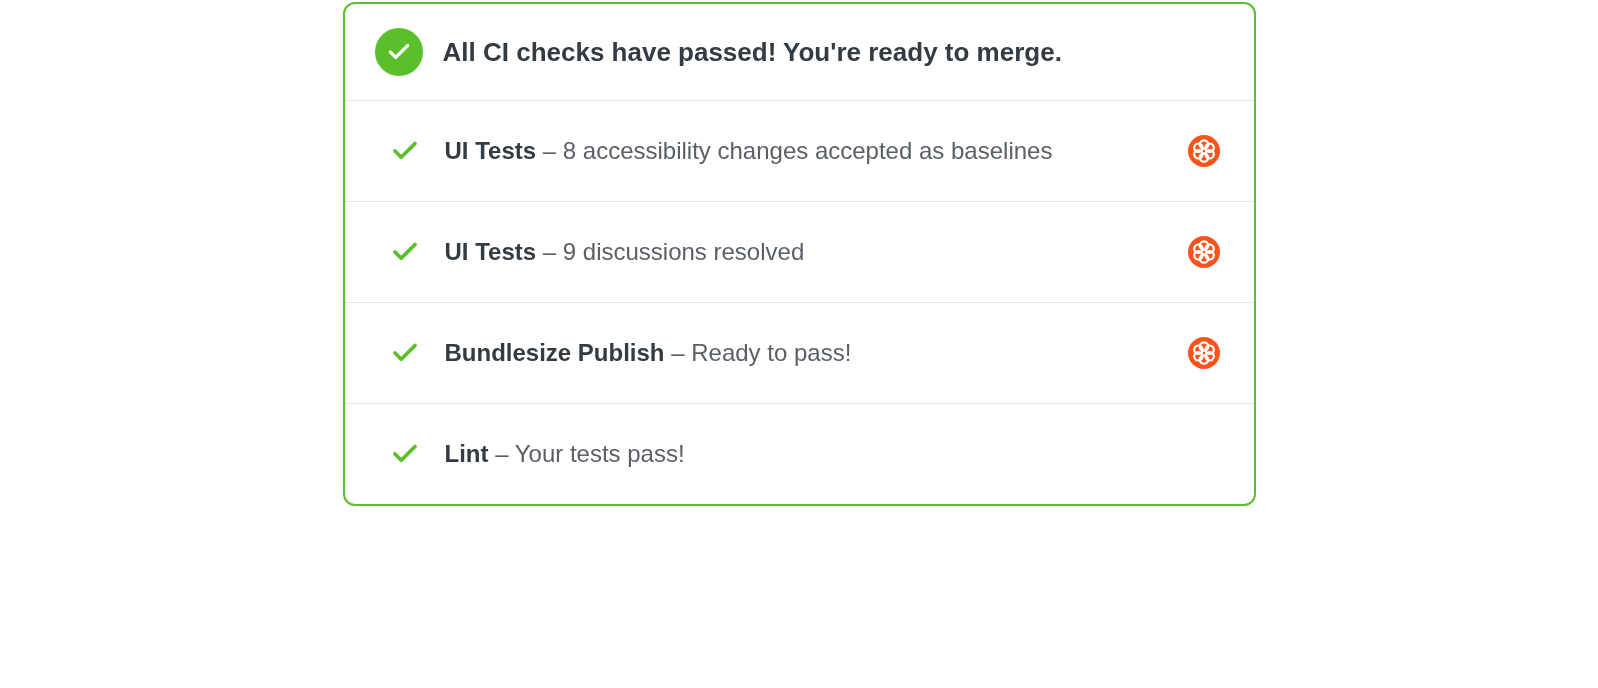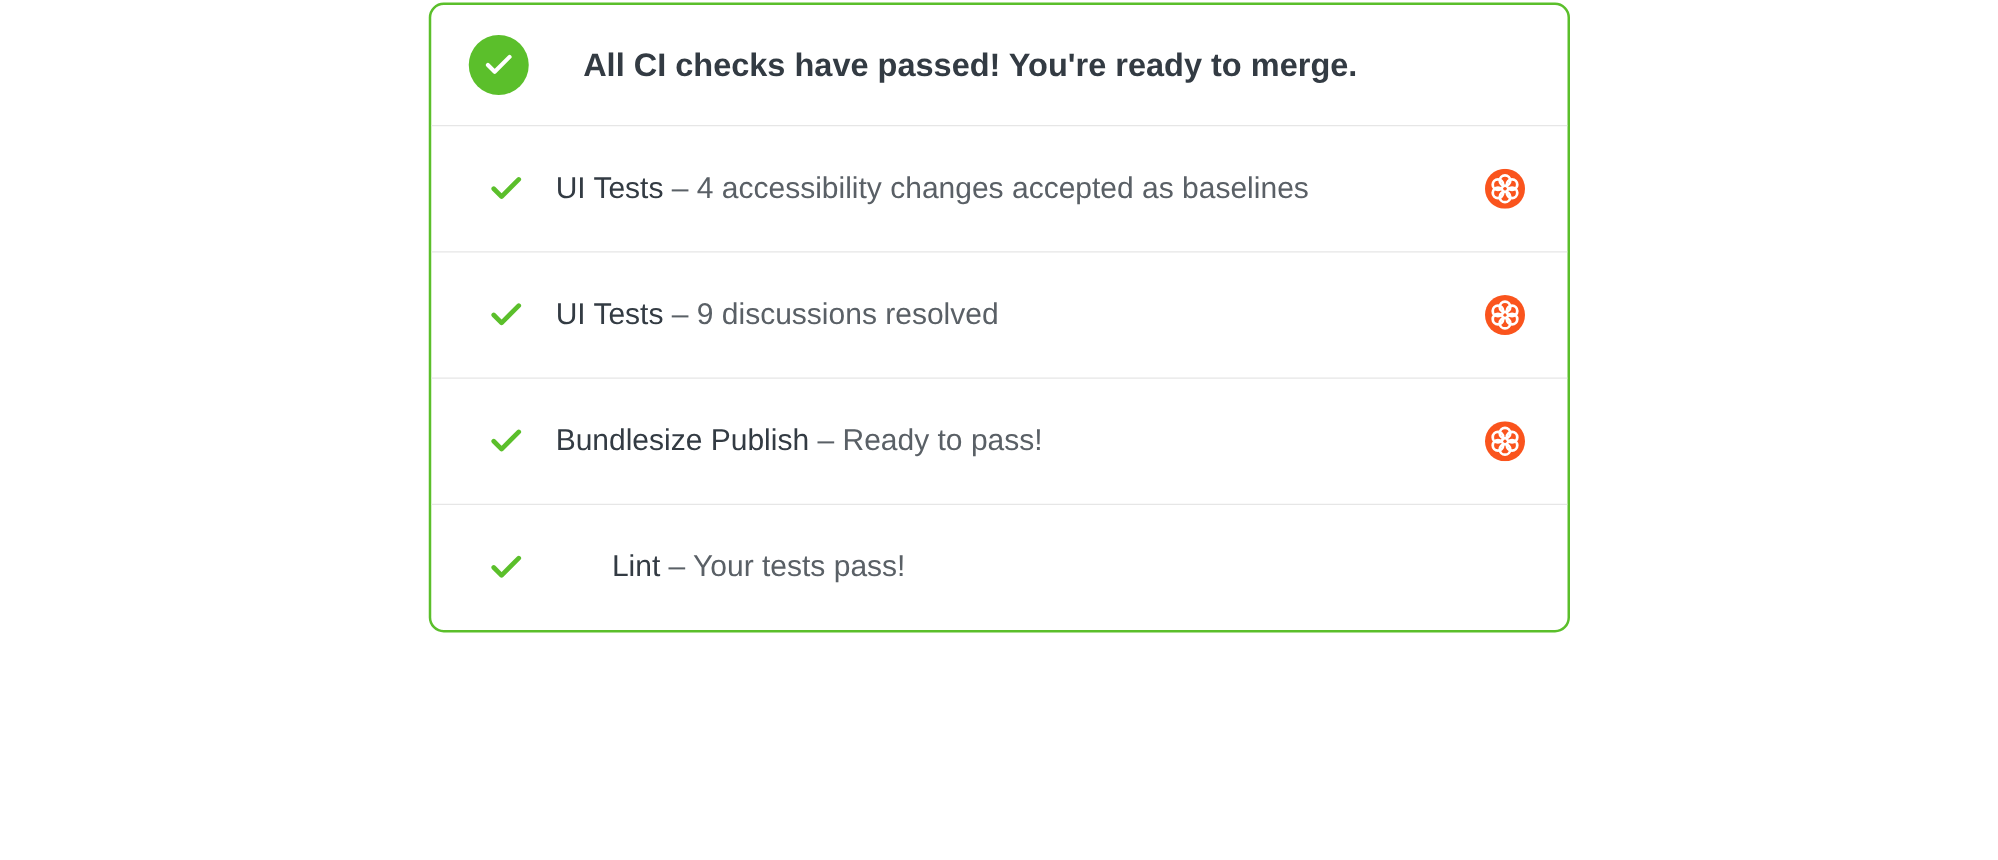--- a/index.html
+++ b/index.html
@@ -22,21 +22,20 @@
       border: 2px solid #5bbf2b;
       border-radius: 12px;
       background: #fff;
       overflow: hidden;
     }
     .header-row {
       display: flex;
       align-items: center;
       padding: 24px 30px 24px 30px;
       border-bottom: 1px solid #e6e6e6;
-      gap: 24px;
     }
     .check-circle {
       width: 48px;
       height: 48px;
       border-radius: 50%;
       background: #5bbf2b;
       display: flex;
       align-items: center;
       justify-content: center;
       flex-shrink: 0;
@@ -52,42 +51,41 @@
       color: #333b43;
     }
     .check-row {
       display: flex;
       align-items: center;
       padding: 34px 34px 34px 44px;
       border-bottom: 1px solid #e6e6e6;
     }
     .check-row:last-child {
       border-bottom: none;
-      gap: 45px;
     }
     .check-icon {
       width: 32px;
       height: 32px;
       flex-shrink: 0;
       display: flex;
       align-items: center;
       justify-content: center;
     }
     .check-icon svg {
       width: 30px;
       height: 30px;
     }
     .check-text {
       margin-left: 24px;
       font-size: 24px;
       color: #5a6066;
       flex: 1;
     }
     .check-text .title {
-      font-weight: 400;
+      font-weight: 700;
       color: #333b43;
     }
     .check-text .sep {
       color: #5a6066;
     }
     .badge {
       width: 32px;
       height: 32px;
       flex-shrink: 0;
       display: flex;
@@ -113,21 +111,21 @@
     <div class="header-title">All CI checks have passed! You're ready to merge.</div>
   </div>
 
   <div class="check-row">
     <div class="check-icon">
       <svg viewBox="0 0 24 24" fill="none" stroke="#5bbf2b" stroke-width="3" stroke-linecap="round" stroke-linejoin="round">
         <polyline points="4 12 9 17 20 6"></polyline>
       </svg>
     </div>
     <div class="check-text">
-      <span class="title">UI Tests</span><span class="sep"> – </span><span>4 accessibility changes accepted as baselines</span>
+      <span class="title">UI Tests</span><span class="sep"> – </span><span>8 accessibility changes accepted as baselines</span>
     </div>
     <div class="badge">
       <svg viewBox="0 0 32 32">
         <circle cx="16" cy="16" r="16" fill="#fa541d"></circle>
         <g transform="translate(16,16)">
           <circle cx="0" cy="-6.5" r="4.2" fill="none" stroke="#ffffff" stroke-width="2.2"></circle>
           <circle cx="5.63" cy="-3.25" r="4.2" fill="none" stroke="#ffffff" stroke-width="2.2"></circle>
           <circle cx="5.63" cy="3.25" r="4.2" fill="none" stroke="#ffffff" stroke-width="2.2"></circle>
           <circle cx="0" cy="6.5" r="4.2" fill="none" stroke="#ffffff" stroke-width="2.2"></circle>
           <circle cx="-5.63" cy="3.25" r="4.2" fill="none" stroke="#ffffff" stroke-width="2.2"></circle>

